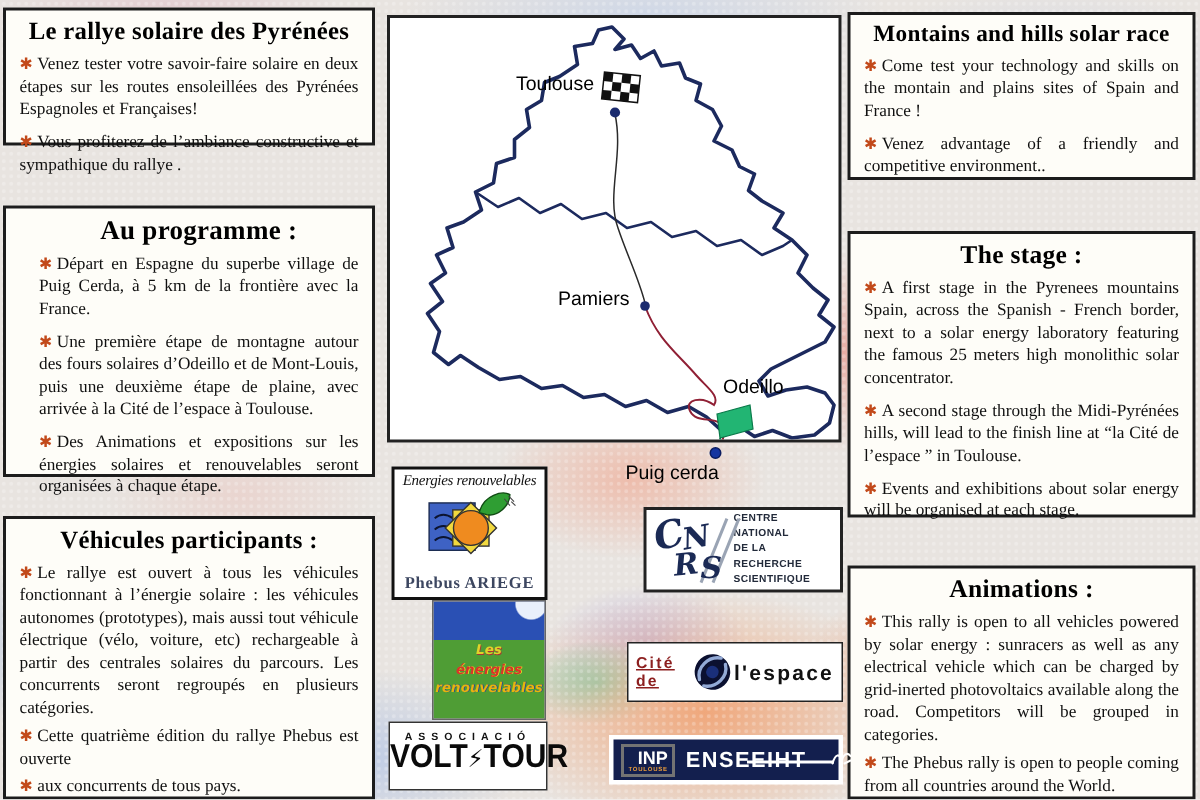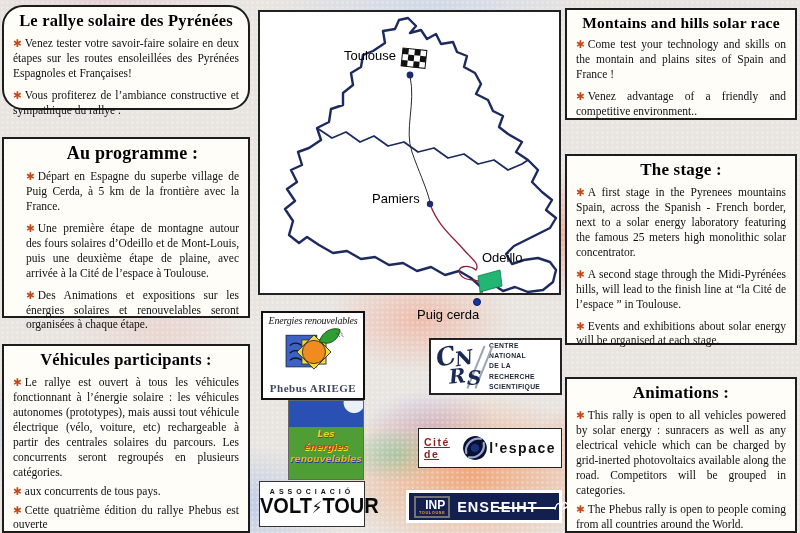--- a/index.html
+++ b/index.html
@@ -105,38 +105,38 @@
   #inp .inpbox .sub { font-size:4px; color:#e89b3c; letter-spacing:.5px; font-weight:bold; }
   #inp .ens { position:relative; color:#fff; font-weight:bold; font-size:14.5px;
     letter-spacing:1px; flex:1; }
   #inp .strike { position:absolute; right:-2px; top:8px; width:58px; height:2px; background:#fff; }
 </style>
 </head>
 <body>
 
 <div id="page">
 
-  <section class="card" style="left:2px; top:5px; width:248px; height:105px;border-radius:21px;">
+  <section class="card" style="left:2px; top:5px; width:248px; height:92px;">
     <h2>Le rallye solaire des Pyrénées</h2>
     <p><span class="b">✱</span><span>Venez tester votre savoir-faire solaire en deux étapes sur les routes ensoleillées des Pyrénées Espagnoles et Françaises!</span></p>
     <p><span class="b">✱</span><span>Vous profiterez de l’ambiance constructive et sympathique du rallye .</span></p>
   </section>
 
   <section class="card" style="left:2px; top:137px; width:248px; height:181px;padding-left:22px;">
     <h2 style="font-size:18px">Au programme :</h2>
     <p><span class="b">✱</span><span>Départ en Espagne du superbe village de Puig Cerda, à 5 km de la frontière avec la France.</span></p>
     <p><span class="b">✱</span><span>Une première étape de montagne autour des fours solaires d’Odeillo et de Mont-Louis, puis une deuxième étape de plaine, avec arrivée à la Cité de l’espace à Toulouse.</span></p>
     <p><span class="b">✱</span><span>Des Animations et expositions sur les énergies solaires et renouvelables seront organisées à chaque étape.</span></p>
   </section>
 
   <section class="card tight" style="left:2px; top:344px; width:248px; height:189px;">
     <h2>Véhicules participants :</h2>
     <p><span class="b">✱</span><span>Le rallye est ouvert à tous les véhicules fonctionnant à l’énergie solaire : les véhicules autonomes (prototypes), mais aussi tout véhicule électrique (vélo, voiture, etc) rechargeable à partir des centrales solaires du parcours. Les concurrents seront regroupés en plusieurs catégories.</span></p>
+    <p><span class="b">✱</span><span>Cette quatrième édition du rallye Phebus est ouverte</span></p>
     <p><span class="b">✱</span><span>aux concurrents de tous pays.</span></p>
-    <p><span class="b">✱</span><span>Cette quatrième édition du rallye Phebus est ouverte</span></p>
   </section>
 
   <section class="card en" style="left:565px; top:8px; width:232px; height:112px;">
     <h2>Montains and hills solar race</h2>
     <p><span class="b">✱</span><span>Come test your technology and skills on the montain and plains sites of Spain and France !</span></p>
     <p><span class="b">✱</span><span>Venez advantage of a friendly and competitive environment..</span></p>
   </section>
 
   <section class="card en" style="left:565px; top:154px; width:232px; height:191px;">
     <h2 style="font-size:17px">The stage :</h2>

